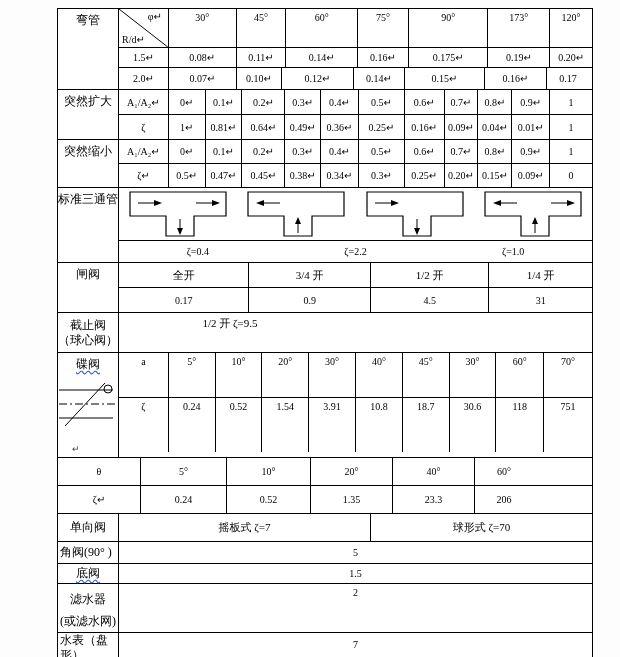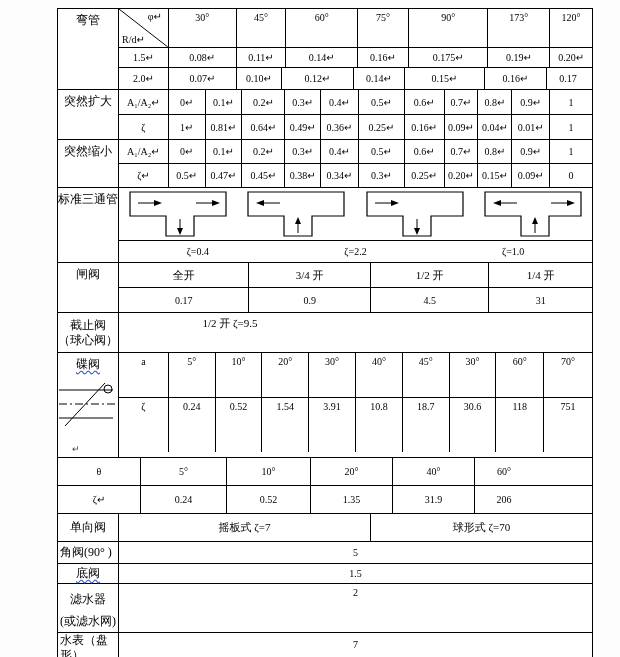--- a/index.html
+++ b/index.html
@@ -284,21 +284,21 @@
         <div class="c" style="width:84px">10°</div>
         <div class="c" style="width:82px">20°</div>
         <div class="c" style="width:82px">40°</div>
         <div class="c" style="width:58px">60°</div>
       </div>
       <div class="r" style="height:27px">
         <div class="c" style="width:83px">ζ↵</div>
         <div class="c" style="width:86px">0.24</div>
         <div class="c" style="width:84px">0.52</div>
         <div class="c" style="width:82px">1.35</div>
-        <div class="c" style="width:82px">31.9</div>
+        <div class="c" style="width:82px">23.3</div>
         <div class="c" style="width:58px">206</div>
       </div>
     </div>
   </div>
 
   <div class="sec">
     <div class="lab mid">
         <span>单向阀</span>
       </div>
     <div class="bod">

